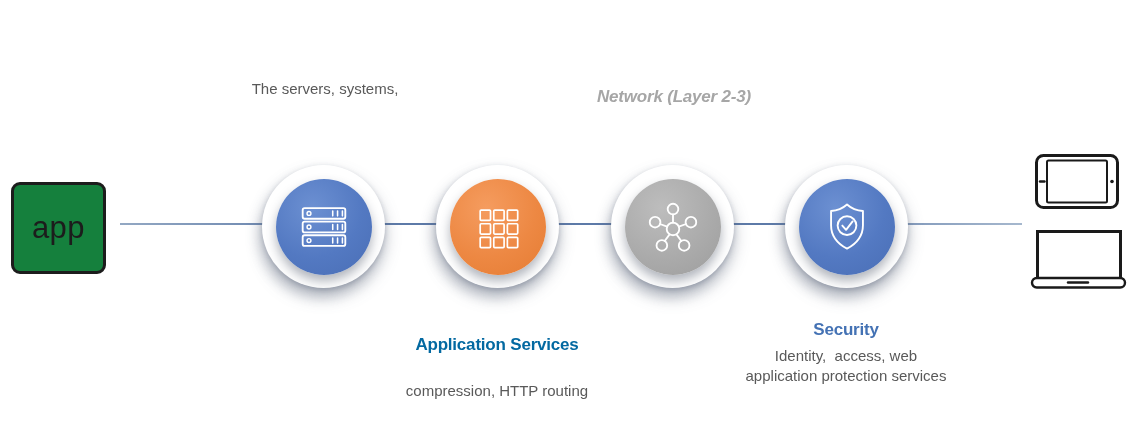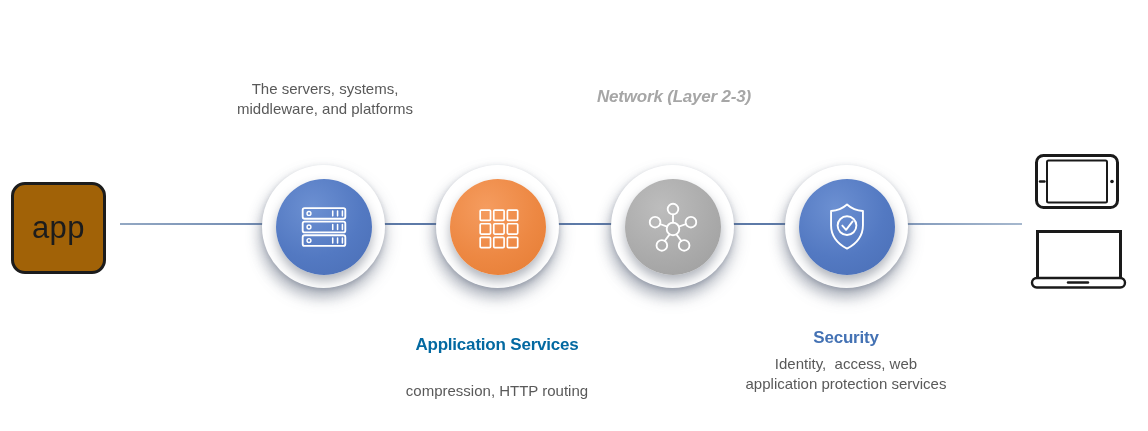--- a/index.html
+++ b/index.html
@@ -10,21 +10,21 @@
 
   
   .connector{
     position:absolute;left:120px;top:223px;width:902px;height:2px;z-index:1;
     background:linear-gradient(90deg,#93a8c3 0%,#5d7aa8 25%,#5d7aa8 72%,#a6b8ce 100%);
   }
 
   
   .app-box{
     position:absolute;left:11px;top:182px;width:89px;height:86px;
-    border:3px solid #1c1c1c;border-radius:14px;background:#a16207;z-index:2;
+    border:3px solid #1c1c1c;border-radius:9px;background:#15803d;z-index:2;
     display:flex;align-items:center;justify-content:center;
   }
   .app-box span{font-size:31px;color:#1c1c1c;letter-spacing:.5px;}
 
   
   .stage-circle{
     position:absolute;top:165px;width:123px;height:123px;border-radius:50%;
     background:#ffffff;z-index:2;display:flex;align-items:center;justify-content:center;
     box-shadow:0 9px 16px rgba(95,105,125,.42),0 2px 5px rgba(95,105,125,.28),-4px 8px 12px rgba(95,105,125,.18);
   }
@@ -41,40 +41,40 @@
 
   
   .label-block{position:absolute;text-align:center;z-index:3;}
   .label-title{font-weight:bold;font-size:17px;letter-spacing:-.2px;line-height:20px;}
   .label-sub{font-size:15px;color:#595959;line-height:19.5px;margin-top:6px;white-space:pre-wrap;}
   .t-blue{color:#4472b4;} .t-orange{color:#0369a1;} .t-gray{color:#a6a6a6;font-style:italic;}
 
   .lb-infra   {left:166px;top:73px;width:318px;}
   .lb-network {left:524px;top:87px;width:300px;}
   .lb-services{left:347px;top:335px;width:300px;}
-  .lb-security{left:696px;top:320px;width:300px;margin-top:8px;}
+  .lb-security{left:696px;top:320px;width:300px;}
 
   
   .device{position:absolute;z-index:2;}
   .device-tablet{left:1035px;top:154px;}
   .device-laptop{left:1030px;top:228px;}
 </style>
 </head>
 <body>
 
 <div id="canvas">
 
   <div class="connector"></div>
 
   <div class="app-box">
     <span>app</span>
   </div>
 
   <div class="label-block lb-infra">
-    <div class="label-sub"><span>The servers, systems,</span><br><span>middleware, and platforms</span></div>
+    <div class="label-sub"><span>The servers, systems,</span><br></div>
   </div>
 
   <div class="label-block lb-network">
     <div class="label-title t-gray">Network (Layer 2-3)</div>
   </div>
 
   <div class="label-block lb-services">
     <div class="label-title t-orange">Application Services</div>
     <div class="label-sub"><br><span>compression, HTTP routing</span></div>
   </div>

